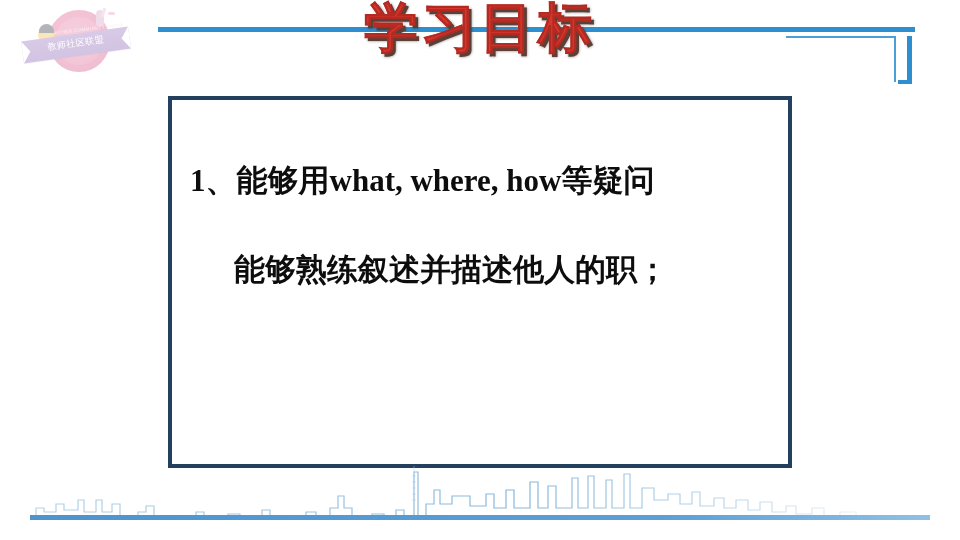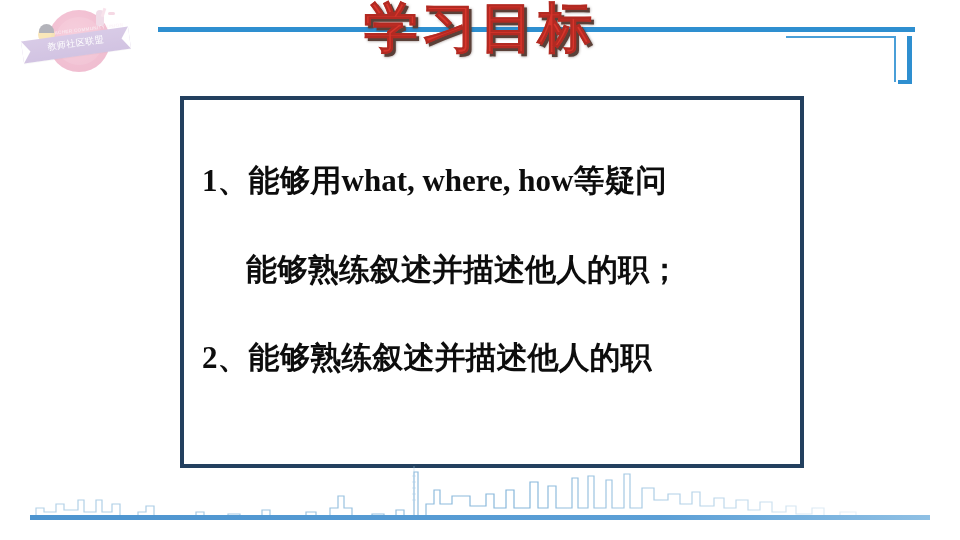--- a/index.html
+++ b/index.html
@@ -177,21 +177,21 @@
   #bracket .v3 {
     position: absolute;
     left: 112px; top: 44px;
     width: 14px; height: 4px;
     background: #2e8fd0;
   }
 
   
   #content-box {
     position: absolute;
-    left: 180px;
+    left: 168px;
     top: 96px;
     width: 624px;
     height: 372px;
     border: 4px solid #23405f;
     box-sizing: border-box;
     background: transparent;
   }
   #content-list {
     position: absolute;
     left: 10px;
@@ -270,23 +270,20 @@
     <div id="content-list">
 
       <div class="goal-line indent-1">
         <span class="num">1、</span><span>能够用</span><span class="en">what, where, how</span><span>等疑问</span>
       </div>
 
       <div class="goal-line indent-2">
         <span>能够熟练叙述并描述他人的职；</span>
       </div>
 
-      <div class="goal-line indent-1">
-        <span class="num">2、</span><span>能够熟练叙述并描述他人的职</span>
-      </div>
 
 
     </div>
   </div>
 
   <svg id="skyline" viewBox="0 0 960 80" preserveAspectRatio="none">
     <defs>
       <linearGradient id="fade" x1="0" y1="0" x2="1" y2="0">
         <stop offset="0%" stop-color="#9dc4e0" stop-opacity="0.75"></stop>
         <stop offset="55%" stop-color="#7fb2d8" stop-opacity="0.95"></stop>

